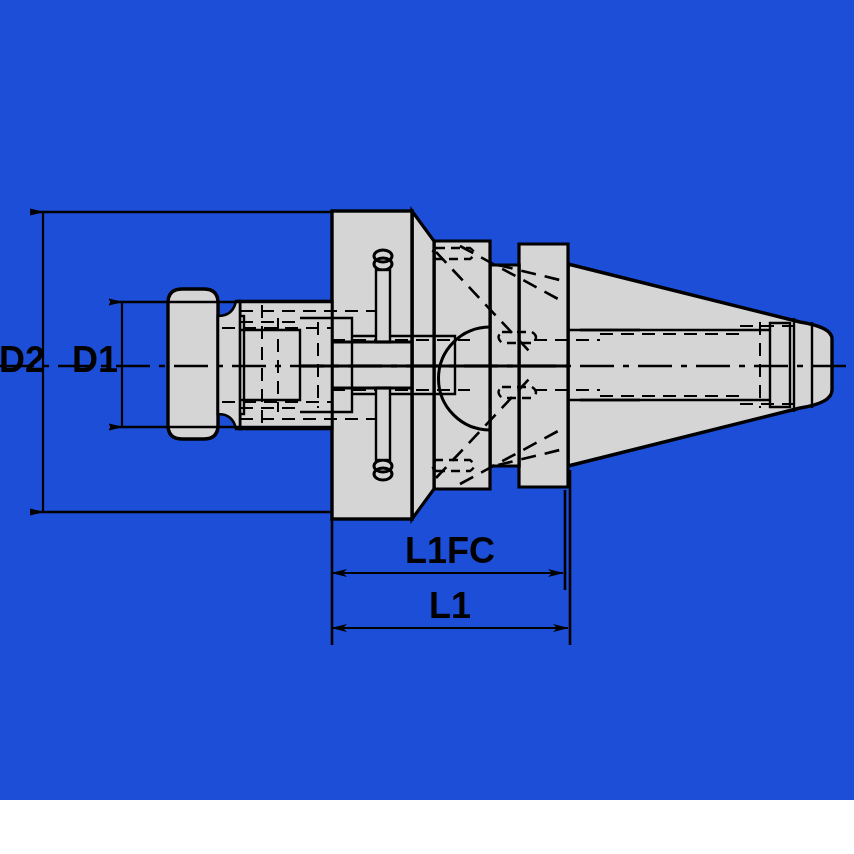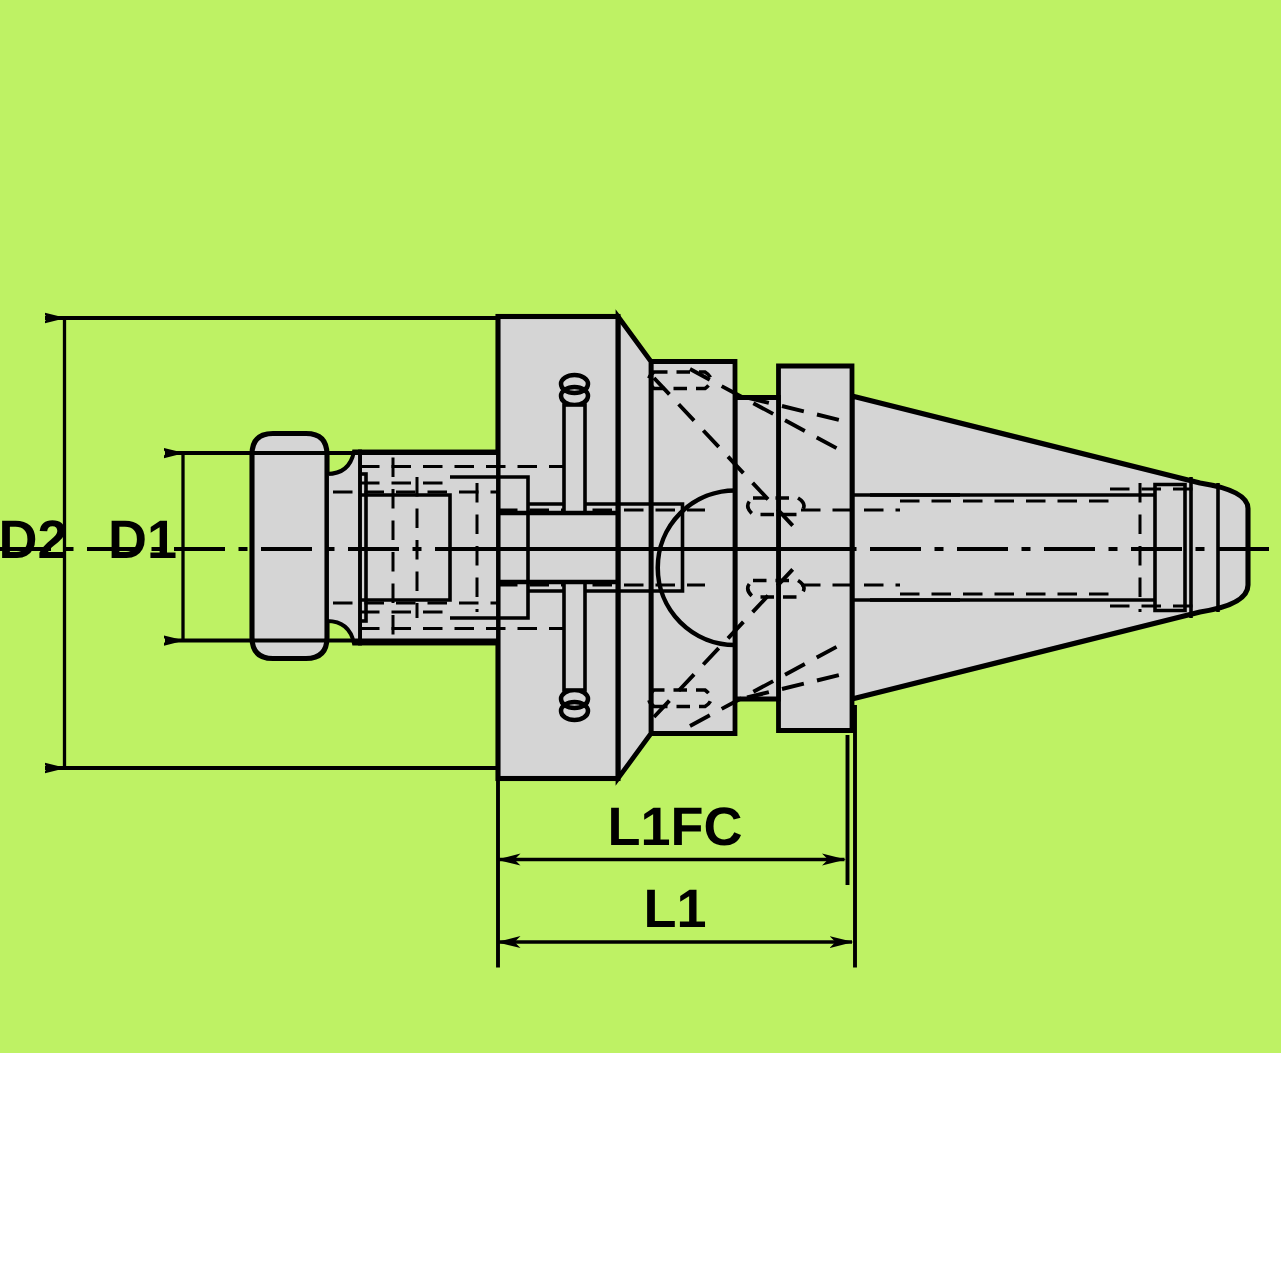--- a/index.html
+++ b/index.html
@@ -9,22 +9,22 @@
   }
   body {
     width: 854px;
     height: 854px;
     font-family: "Liberation Sans", sans-serif;
     overflow: hidden;
   }
   #drawing-root {
     position: relative;
     width: 854px;
-    height: 702px;
-    background: #bef264;
+    height: 800px;
+    background: #1d4ed8;
   }
   svg#tool-drawing {
     display: block;
     width: 854px;
     height: 854px;
   }
   .dim-label {
     font-family: "Liberation Sans", sans-serif;
     font-weight: 700;
     fill: #000000;

